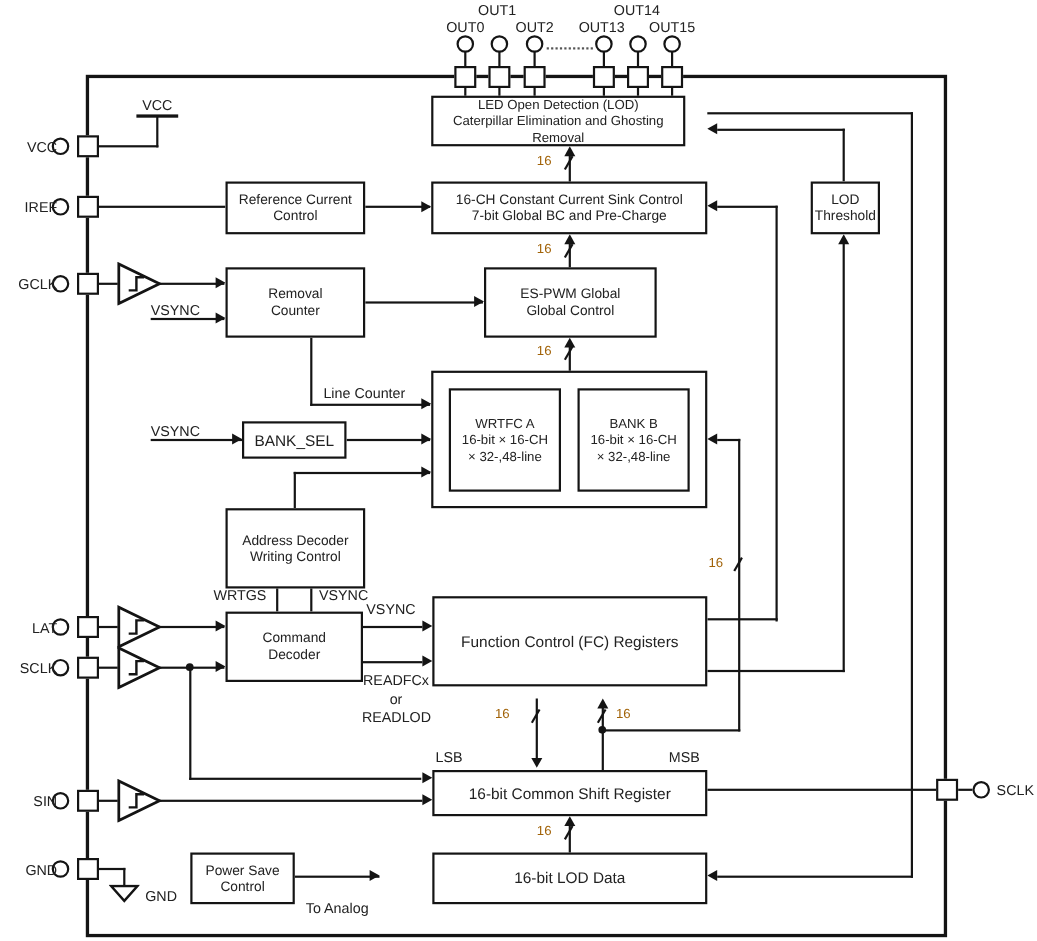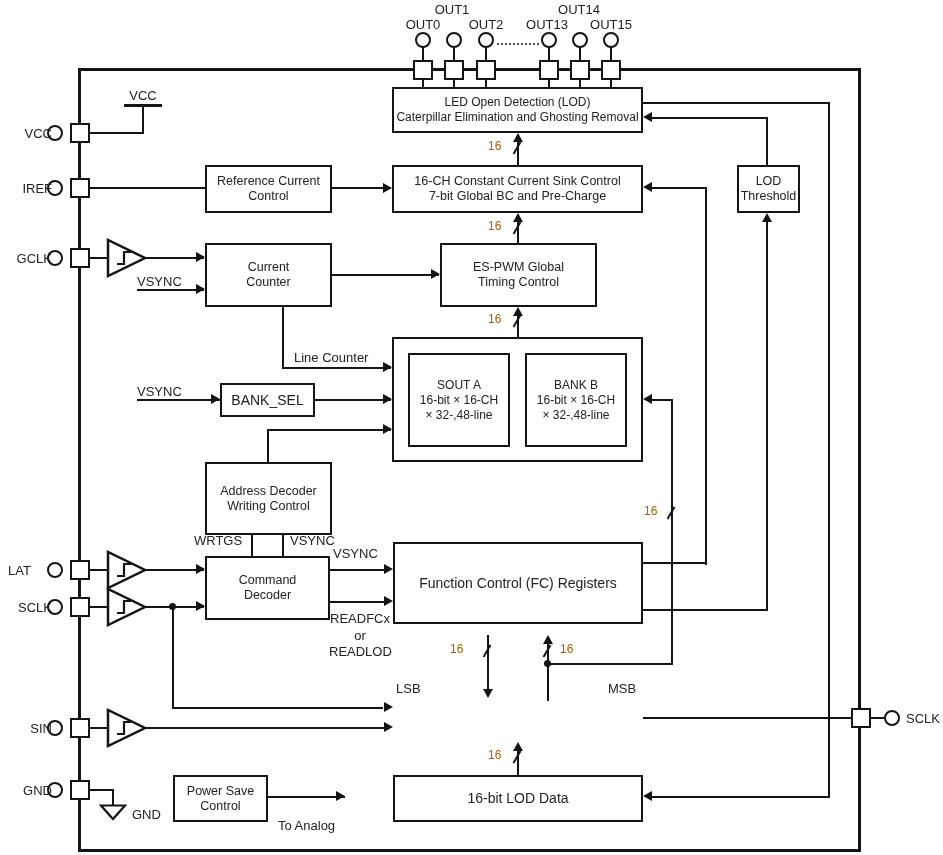--- a/index.html
+++ b/index.html
@@ -161,47 +161,47 @@
   <span class="b16" style="left:488px;top:312px">16</span>
   <s class="slash" style="left:510px;top:756px"></s>
   <span class="b16" style="left:488px;top:748px">16</span>
   <s class="slash" style="left:480px;top:650px"></s>
   <span class="b16" style="left:450px;top:642px">16</span>
   <s class="slash" style="left:540px;top:650px"></s>
   <span class="b16" style="left:560px;top:642px">16</span>
   <s class="slash" style="left:664px;top:512px"></s>
   <span class="b16" style="left:644px;top:504px">16</span>
 
-  <div class="blk f12" style="left:392px;top:87px;width:251px;height:46px">
+  <div class="blk f12" style="left:392px;top:87px;width:231px;height:46px">
     <span>LED Open Detection (LOD)</span>
     <span>Caterpillar Elimination and Ghosting Removal</span>
   </div>
   <div class="blk" style="left:392px;top:165px;width:251px;height:48px">
     <span>16-CH Constant Current Sink Control</span>
     <span>7-bit Global BC and Pre-Charge</span>
   </div>
   <div class="blk" style="left:205px;top:165px;width:127px;height:48px">
     <span>Reference Current</span>
     <span>Control</span>
   </div>
   <div class="blk" style="left:737px;top:165px;width:63px;height:48px">
     <span>LOD</span>
     <span>Threshold</span>
   </div>
   <div class="blk" style="left:205px;top:243px;width:127px;height:64px">
-    <span>Current</span>
+    <span>Removal</span>
     <span>Counter</span>
   </div>
   <div class="blk" style="left:440px;top:243px;width:157px;height:64px">
     <span>ES-PWM Global</span>
-    <span>Timing Control</span>
+    <span>Global Control</span>
   </div>
   <div class="blk" style="left:392px;top:337px;width:251px;height:125px"></div>
   <div class="blk f12" style="left:408px;top:353px;width:102px;height:94px">
-    <span>SOUT A</span>
+    <span>WRTFC A</span>
     <span>16-bit × 16-CH</span>
     <span>× 32-,48-line</span>
   </div>
   <div class="blk f12" style="left:525px;top:353px;width:102px;height:94px">
     <span>BANK B</span>
     <span>16-bit × 16-CH</span>
     <span>× 32-,48-line</span>
   </div>
   <div class="blk f13" style="left:220px;top:383px;width:95px;height:34px">
     <span>BANK_SEL</span>
@@ -209,20 +209,23 @@
   <div class="blk" style="left:205px;top:462px;width:127px;height:73px">
     <span>Address Decoder</span>
     <span>Writing Control</span>
   </div>
   <div class="blk" style="left:205px;top:556px;width:125px;height:64px">
     <span>Command</span>
     <span>Decoder</span>
   </div>
   <div class="blk f13" style="left:393px;top:542px;width:250px;height:82px">
     <span>Function Control (FC) Registers</span>
+  </div>
+  <div class="blk f13" style="left:393px;top:700px;width:250px;height:42px">
+    <span>16-bit Common Shift Register</span>
   </div>
   <div class="blk f13" style="left:393px;top:775px;width:250px;height:47px">
     <span>16-bit LOD Data</span>
   </div>
   <div class="blk" style="left:173px;top:775px;width:95px;height:47px">
     <span>Power Save</span>
     <span>Control</span>
   </div>
 
   <svg class="buf" style="left:105px;top:238px" viewBox="0 0 44 40">
@@ -276,21 +279,21 @@
   <span class="lbl ctr" style="left:397px;top:17px;width:52px">OUT0</span>
   <span class="lbl ctr" style="left:426px;top:2px;width:52px">OUT1</span>
   <span class="lbl ctr" style="left:460px;top:17px;width:52px">OUT2</span>
   <span class="lbl ctr" style="left:519px;top:17px;width:56px">OUT13</span>
   <span class="lbl ctr" style="left:551px;top:2px;width:56px">OUT14</span>
   <span class="lbl ctr" style="left:583px;top:17px;width:56px">OUT15</span>
 
   <span class="lbl" style="left:8px;top:126px;width:44px;text-align:right">VCC</span>
   <span class="lbl" style="left:8px;top:181px;width:44px;text-align:right">IREF</span>
   <span class="lbl" style="left:8px;top:251px;width:44px;text-align:right">GCLK</span>
-  <span class="lbl" style="left:8px;top:563px;width:44px;text-align:left">LAT</span>
+  <span class="lbl" style="left:8px;top:563px;width:44px;text-align:right">LAT</span>
   <span class="lbl" style="left:8px;top:600px;width:44px;text-align:right">SCLK</span>
   <span class="lbl" style="left:8px;top:721px;width:44px;text-align:right">SIN</span>
   <span class="lbl" style="left:8px;top:783px;width:44px;text-align:right">GND</span>
   <span class="lbl" style="left:906px;top:711px">SCLK</span>
 
   <span class="lbl ctr" style="left:123px;top:88px;width:40px">VCC</span>
   <span class="lbl" style="left:132px;top:807px">GND</span>
 
   <span class="lbl" style="left:137px;top:274px">VSYNC</span>
   <span class="lbl" style="left:137px;top:384px">VSYNC</span>

